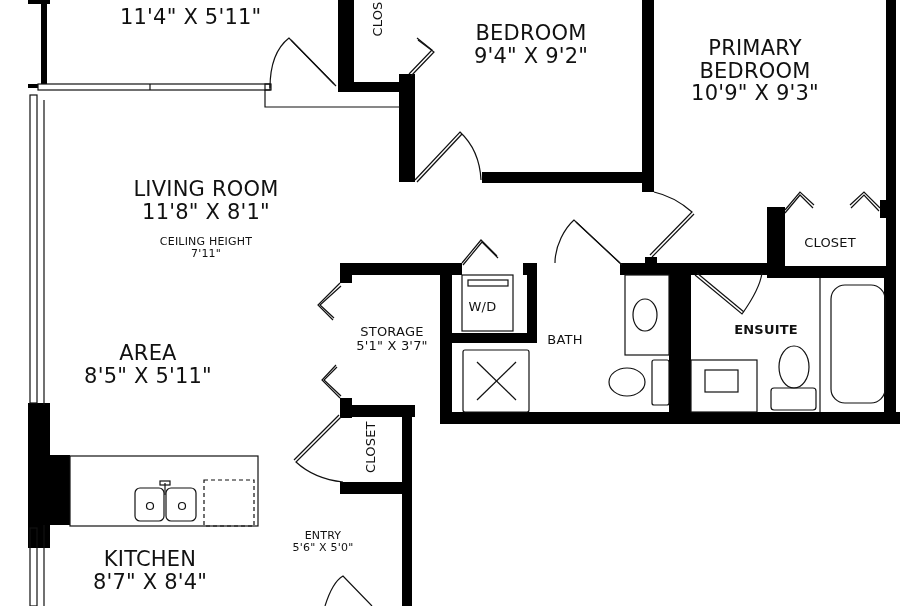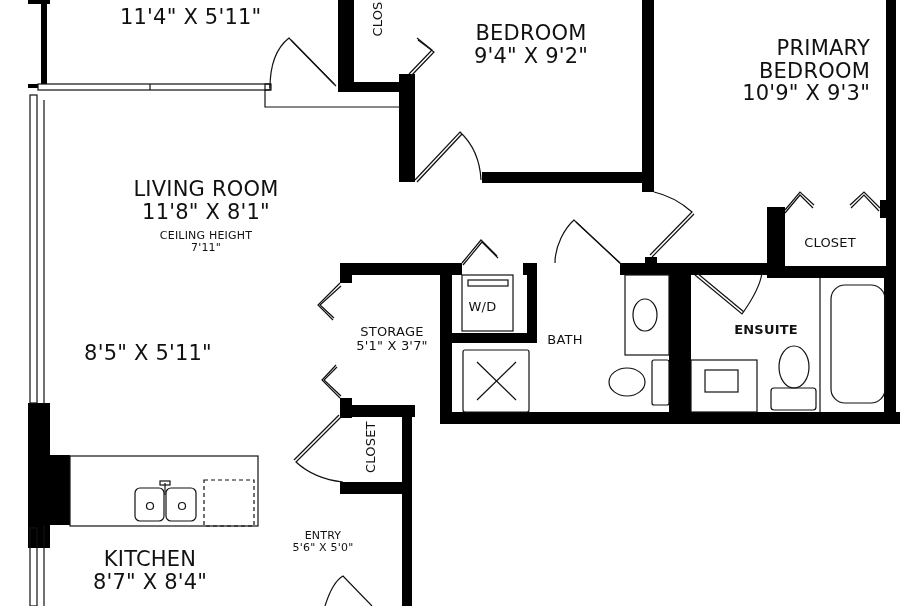--- a/index.html
+++ b/index.html
@@ -142,45 +142,46 @@
 </svg>
 
 <div class="room lbl big" style="left:120px; top:6px;">11'4" X 5'11"</div>
 <div class="room lbl sm vert" style="left:360px; top:12px;">CLOS</div>
 
 <div class="room lbl big" style="left:466px; top:22px; width:130px;">
   <div>BEDROOM</div>
   <div>9'4" X 9'2"</div>
 </div>
 
-<div class="room lbl big" style="left:720px; top:37px; width:150px;text-align:right;">
+<div class="room lbl big" style="left:680px; top:37px; width:150px;">
   <div>PRIMARY</div>
   <div>BEDROOM</div>
   <div>10'9" X 9'3"</div>
 </div>
 
 <div class="room lbl" style="left:118px; top:178px; width:176px;">
   <div class="big">LIVING ROOM</div>
   <div class="big">11'8" X 8'1"</div>
-  <div class="xs" style="margin-top:7px;">CEILING HEIGHT</div>
+  <div class="xs" style="margin-top:13px;">CEILING HEIGHT</div>
   <div class="xs">7'11"</div>
 </div>
 
 <div class="room lbl sm" style="left:800px; top:236px; width:60px;">CLOSET</div>
 <div class="room lbl sm" style="left:462px; top:300px; width:41px;">W/D</div>
 
 <div class="room lbl sm" style="left:352px; top:325px; width:80px;">
   <div>STORAGE</div>
   <div>5'1" X 3'7"</div>
 </div>
 
 <div class="room lbl sm" style="left:541px; top:333px; width:48px;">BATH</div>
 <div class="room lbl sm" style="left:728px; top:323px; width:76px;font-weight:bold;">ENSUITE</div>
 
 <div class="room lbl big" style="left:78px; top:342px; width:140px;">
+  <div>AREA</div>
   <div>8'5" X 5'11"</div>
 </div>
 
 <div class="room lbl sm vert" style="left:346px; top:441px; width:50px;">CLOSET</div>
 
 <div class="room lbl xs" style="left:280px; top:530px; width:86px;">
   <div>ENTRY</div>
   <div>5'6" X 5'0"</div>
 </div>
 

